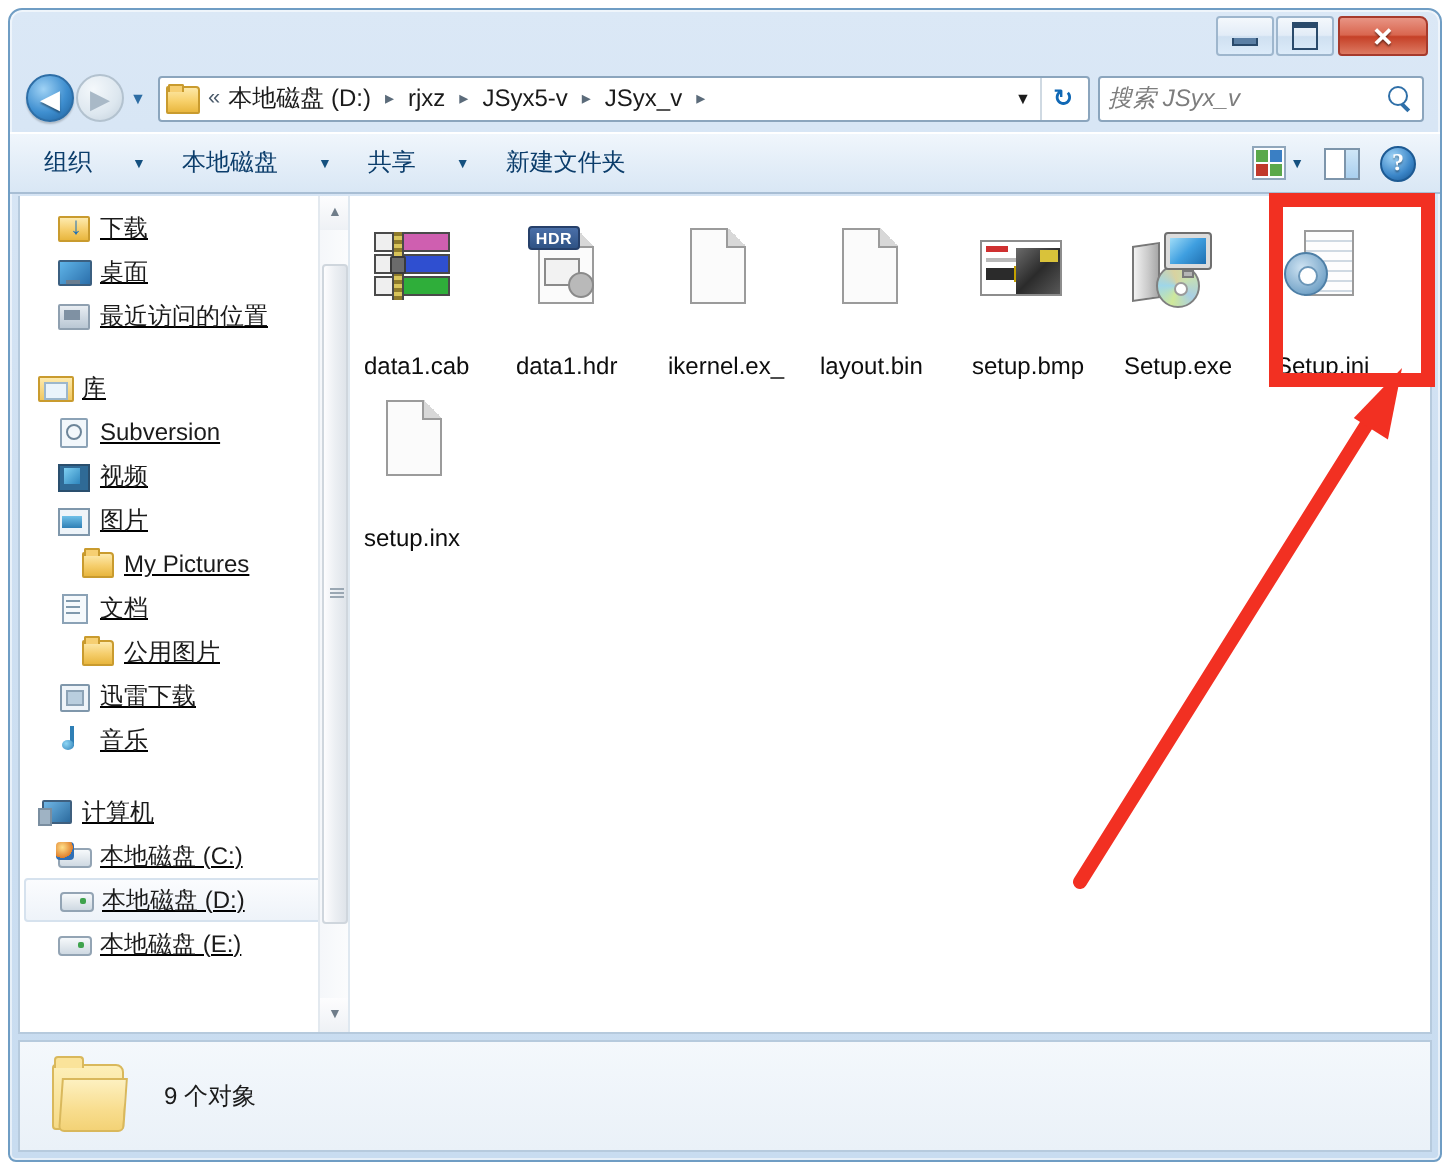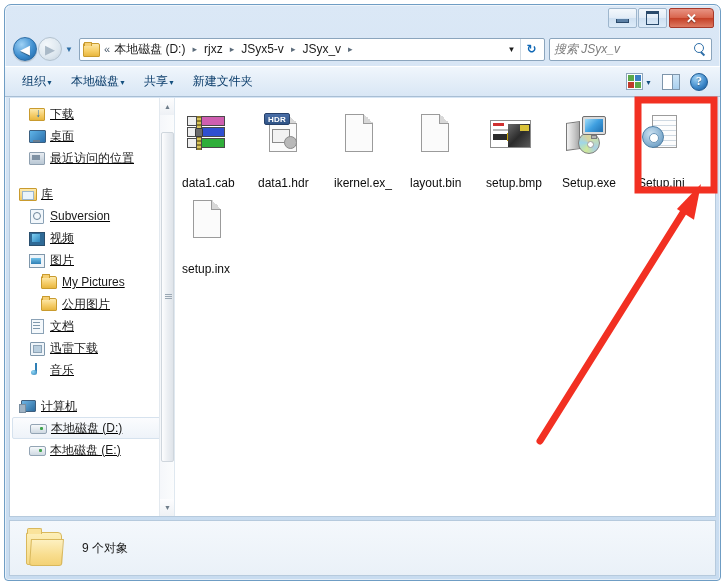--- a/index.html
+++ b/index.html
@@ -146,21 +146,21 @@
 
   
   #toolbar {
     position: absolute; left: 0; top: 61px; right: 0; height: 31px;
     display: flex; align-items: center; padding: 0 8px;
     background: linear-gradient(to bottom, #f0f6fc 0%, #e4eef8 50%, #d9e7f5 100%);
     border-top: 1px solid #ffffff;
     border-bottom: 1px solid #a8bed4;
   }
   .tbitem {
-    display: flex; align-items: center; gap: 0;
+    display: flex; align-items: center; gap: 20px;
     font-size: 12px; color: #0b3d6b; padding: 4px 9px; border-radius: 2px;
     white-space: nowrap;
   }
   .tbcaret { font-size: 7px; color: #14507f; position: relative; top: 1px; }
   .tbspacer { flex: 1; }
   .tbright { display: flex; align-items: center; gap: 2px; padding-right: 4px; }
   .viewico {
     width: 17px; height: 17px; position: relative;
     display: grid; grid-template-columns: 1fr 1fr; grid-template-rows: 1fr 1fr;
     gap: 1px; padding: 1px;
@@ -509,40 +509,44 @@
             <span>视频</span>
           </div>
           <div class="navitem">
             <span class="nicon ic-pic"></span>
             <span>图片</span>
           </div>
           <div class="navitem indent1">
             <span class="nicon ic-folder"></span>
             <span>My Pictures</span>
           </div>
+          <div class="navitem">
+            <span class="nicon ic-doc"></span>
+            <span>文档</span>
+          </div>
           <div class="navitem indent1">
             <span class="nicon ic-folder"></span>
             <span>公用图片</span>
-          </div>
-          <div class="navitem">
-            <span class="nicon ic-doc"></span>
-            <span>文档</span>
           </div>
           <div class="navitem">
             <span class="nicon ic-xl"></span>
             <span>迅雷下载</span>
           </div>
           <div class="navitem">
             <span class="nicon ic-music"></span>
             <span>音乐</span>
           </div>
           <div class="navgap"></div>
           <div class="navitem header">
             <span class="nicon ic-comp"></span>
             <span>计算机</span>
+          </div>
+          <div class="navitem">
+            <span class="nicon ic-hddc"></span>
+            <span>本地磁盘 (C:)</span>
           </div>
           <div class="navitem selected">
             <span class="nicon ic-hdd"></span>
             <span>本地磁盘 (D:)</span>
           </div>
           <div class="navitem">
             <span class="nicon ic-hdd"></span>
             <span>本地磁盘 (E:)</span>
           </div>
         </div>

